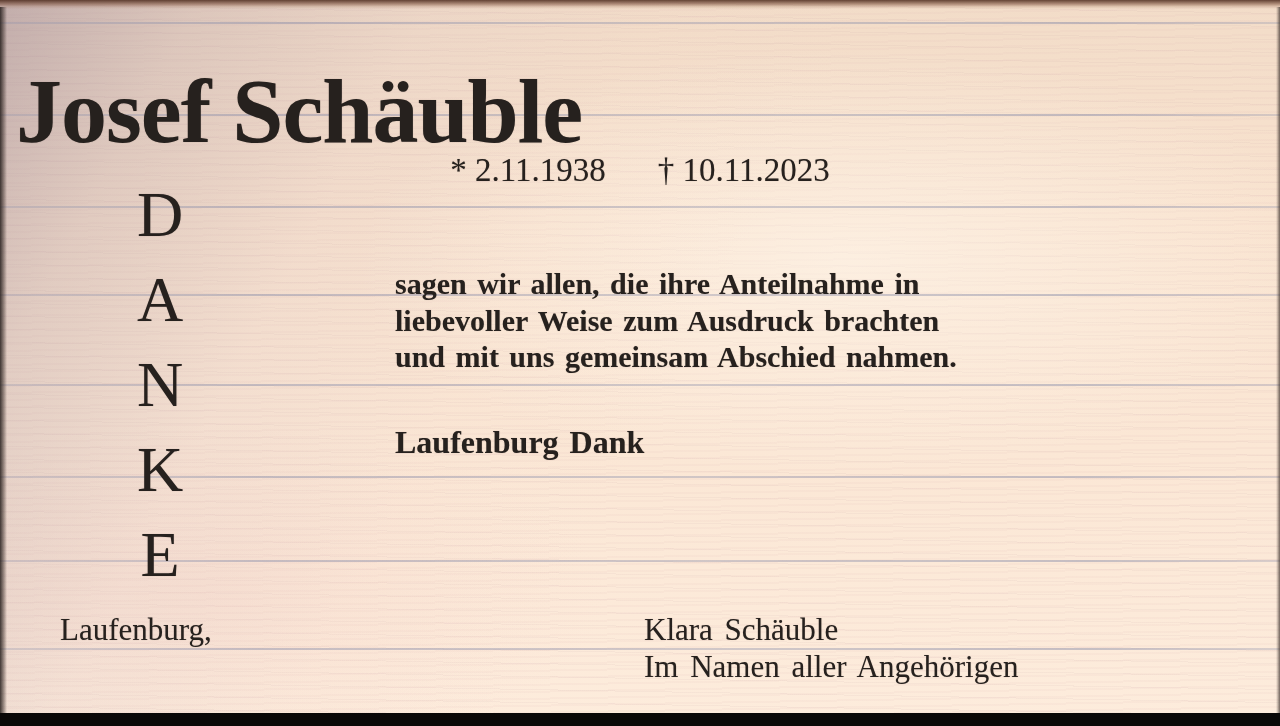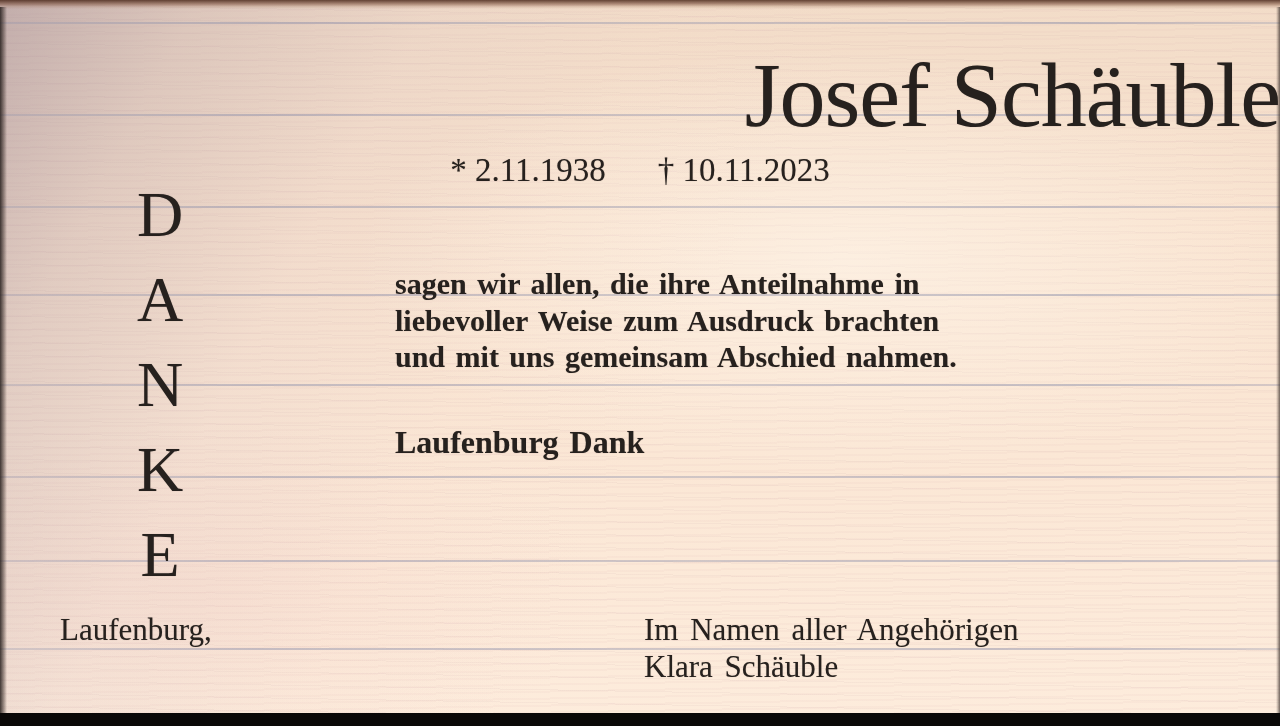--- a/index.html
+++ b/index.html
@@ -40,22 +40,22 @@
   .edge-left{position:absolute;top:7px;bottom:12px;left:0;width:7px;
     background:linear-gradient(90deg, rgba(34,27,25,0.85) 0%, rgba(60,48,44,0.45) 55%, rgba(60,48,44,0) 100%);}
   .edge-right{position:absolute;top:7px;bottom:12px;right:0;width:4px;
     background:linear-gradient(270deg, rgba(52,42,38,0.70) 0%, rgba(52,42,38,0.25) 60%, rgba(52,42,38,0) 100%);}
   .edge-bottom{position:absolute;left:0;right:0;bottom:0;height:13px;background:#0a0807;}
 
   
   .txt{position:absolute;white-space:nowrap;text-shadow:0 0 1px rgba(45,34,28,0.28);}
 
   .title{
-    left:0;right:0;top:40px;text-align:right;
-    font-size:92px;line-height:110px;font-weight:400;margin:0;
+    left:0;right:0;top:40px;text-align:left;
+    font-size:92px;line-height:110px;font-weight:700;margin:16px;
     letter-spacing:-1px;
   }
 
   .dates{
     left:0;right:0;top:150px;
     display:flex;justify-content:center;gap:52px;
     font-size:33px;line-height:40px;
   }
 
   .danke{
@@ -115,18 +115,18 @@
     </div>
 
     <div class="txt special-heading">Laufenburg Dank</div>
 
 
     <div class="txt place-date">
       <div>Laufenburg,</div>
     </div>
 
     <div class="txt closing">
+      <div>Klara Schäuble</div>
       <div>Im Namen aller Angehörigen</div>
-      <div>Klara Schäuble</div>
     </div>
 
   </div>
 </div>
 
 </body></html>

